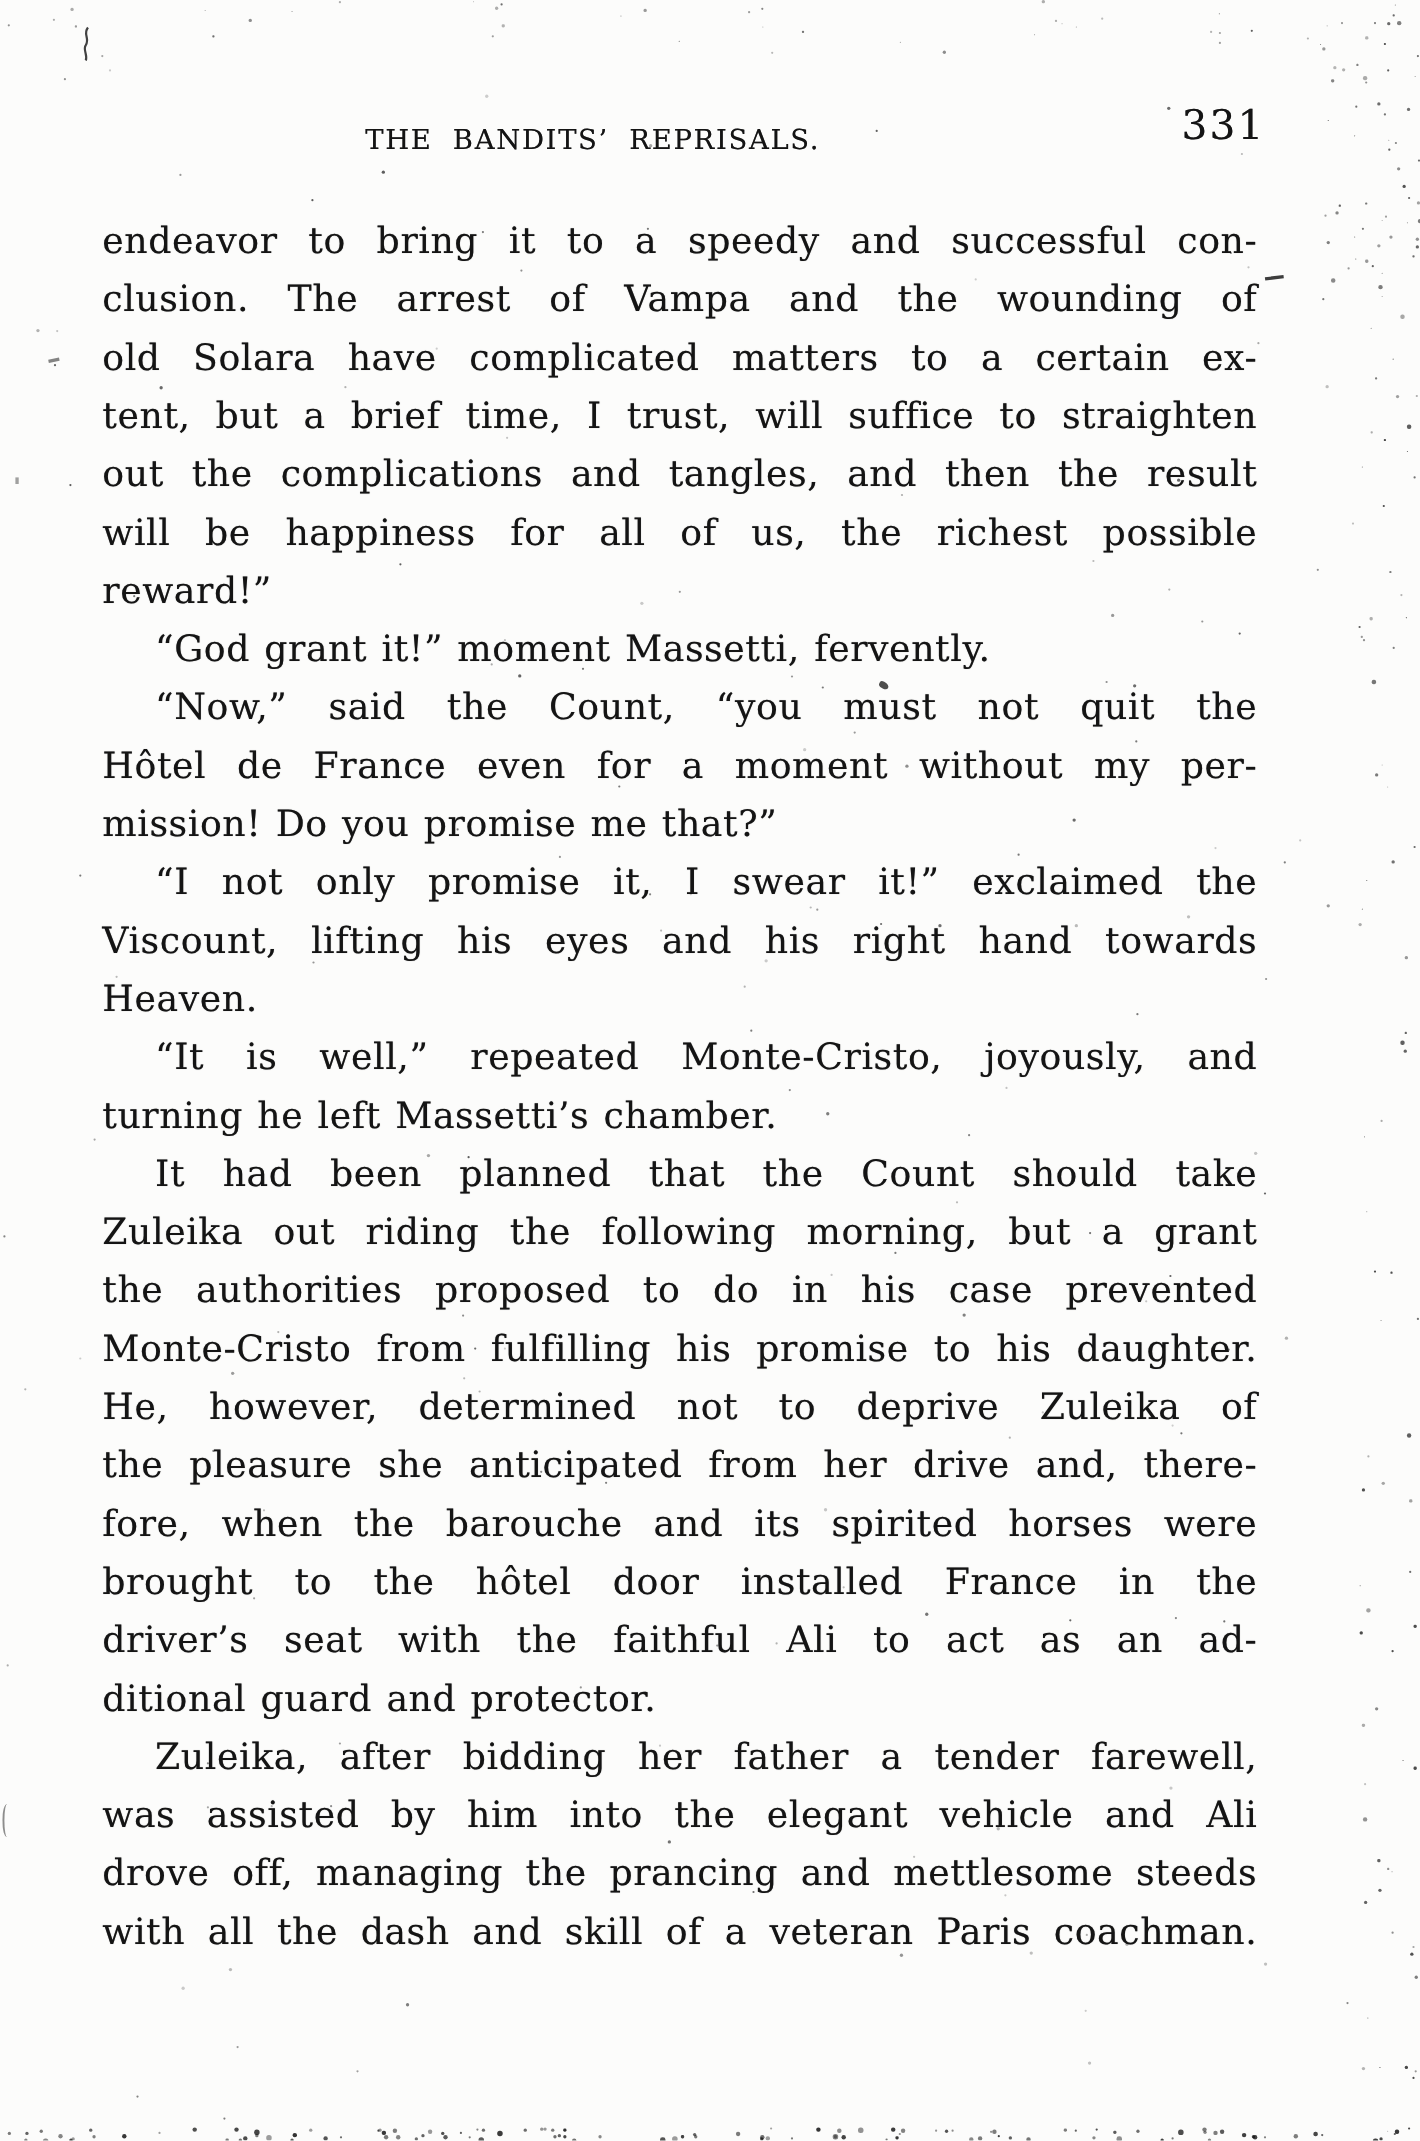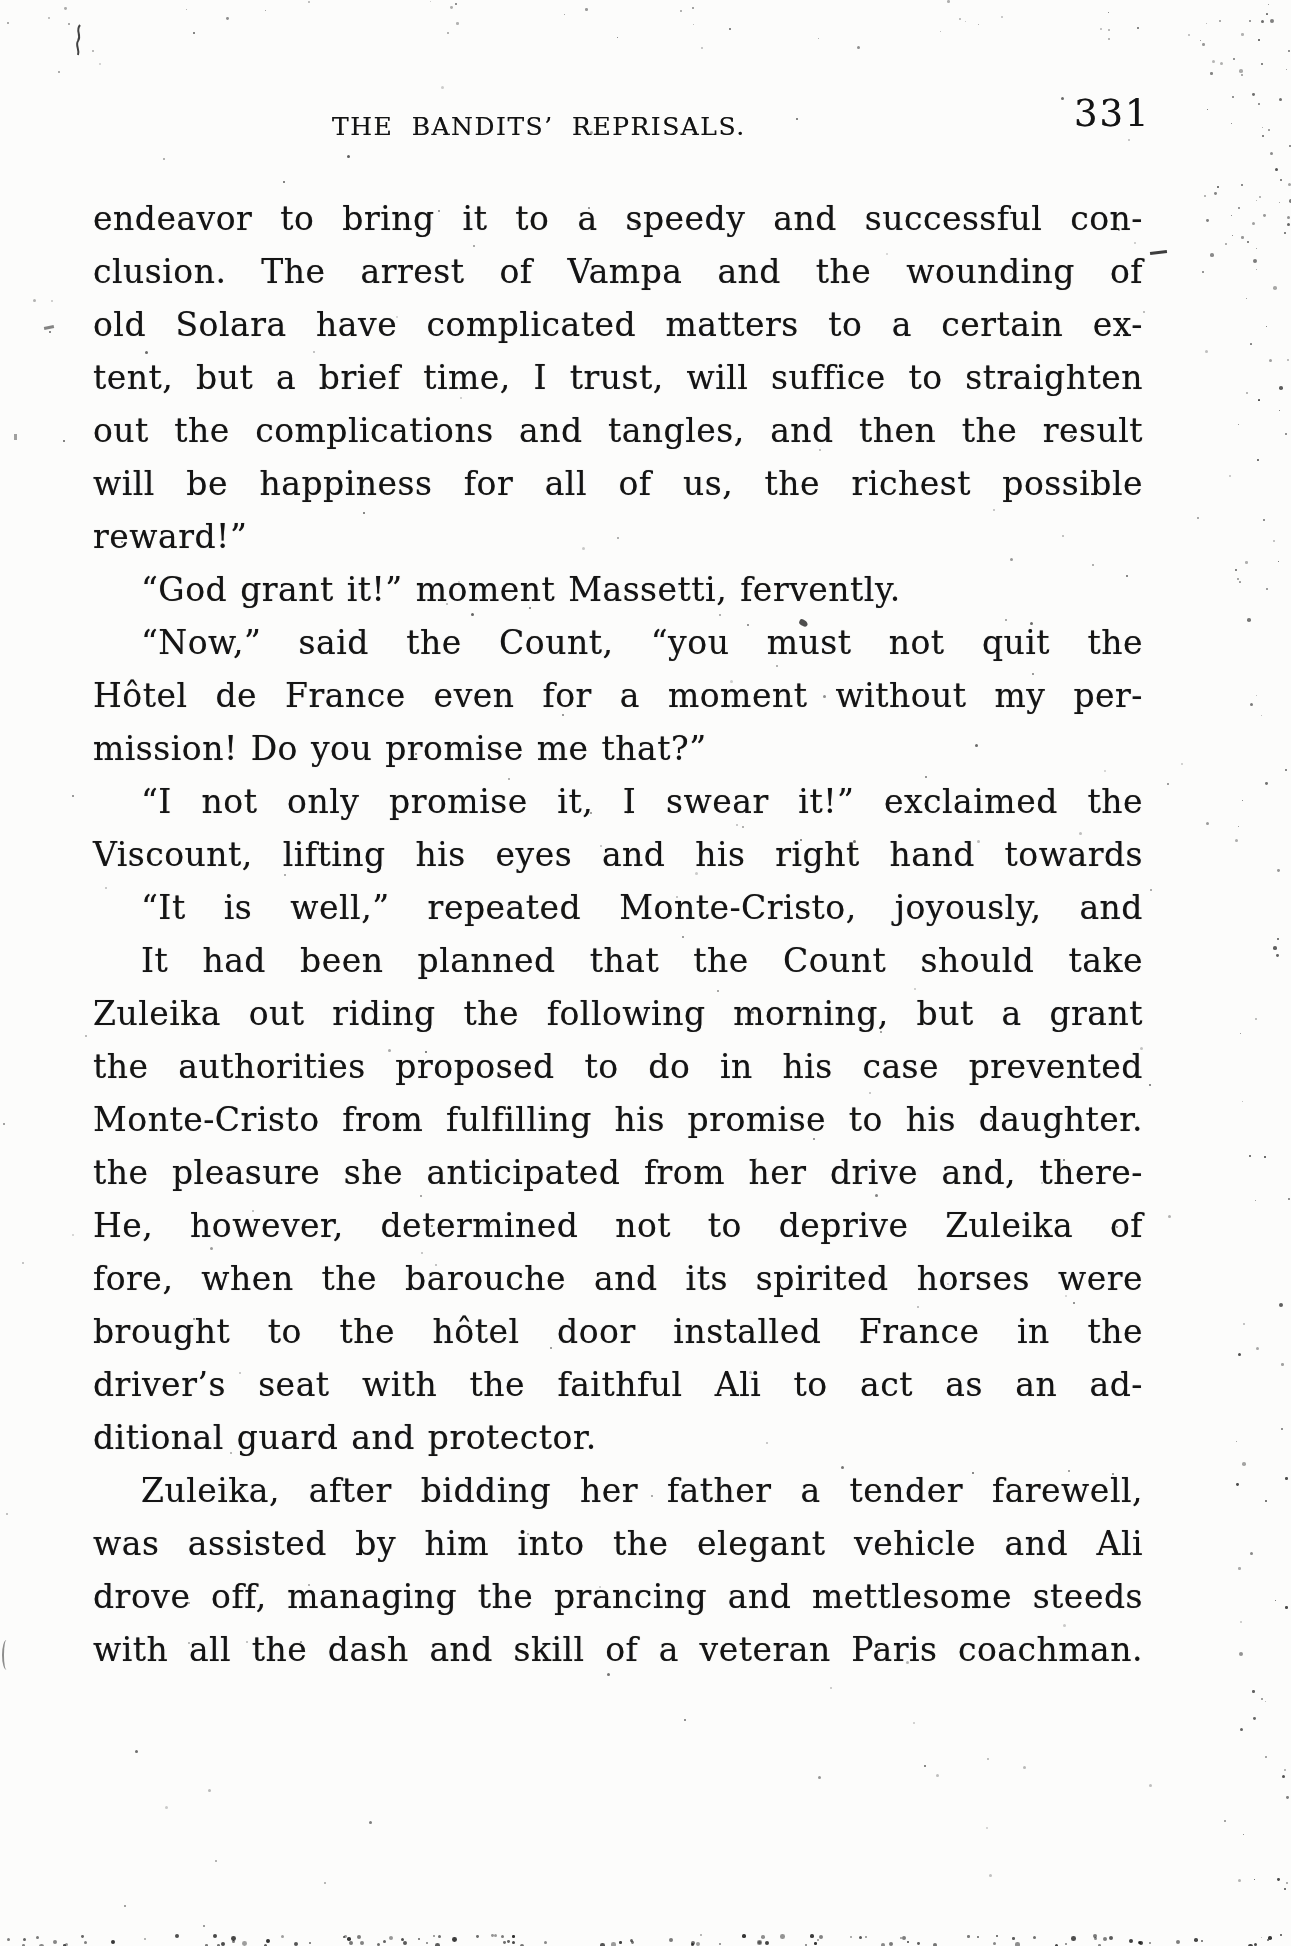--- a/index.html
+++ b/index.html
@@ -60,31 +60,33 @@
         <div class="line ind">“God grant it!” moment Massetti, fervently.</div>
       </div>
       <div class="para">
         <div class="line j ind">“Now,” said the Count, “you must not quit the</div>
         <div class="line j">Hôtel de France even for a moment without my per-</div>
         <div class="line">mission! Do you promise me that?”</div>
       </div>
       <div class="para">
         <div class="line j ind">“I not only promise it, I swear it!” exclaimed the</div>
         <div class="line j">Viscount, lifting his eyes and his right hand towards</div>
+        <div class="line">Heaven.</div>
       </div>
       <div class="para">
         <div class="line j ind">“It is well,” repeated Monte-Cristo, joyously, and</div>
+        <div class="line">turning he left Massetti’s chamber.</div>
       </div>
       <div class="para">
         <div class="line j ind">It had been planned that the Count should take</div>
         <div class="line j">Zuleika out riding the following morning, but a grant</div>
         <div class="line j">the authorities proposed to do in his case prevented</div>
         <div class="line j">Monte-Cristo from fulfilling his promise to his daughter.</div>
+        <div class="line j">He, however, determined not to deprive Zuleika of</div>
         <div class="line j">the pleasure she anticipated from her drive and, there-</div>
-        <div class="line j">He, however, determined not to deprive Zuleika of</div>
         <div class="line j">fore, when the barouche and its spirited horses were</div>
         <div class="line j">brought to the hôtel door installed France in the</div>
         <div class="line j">driver’s seat with the faithful Ali to act as an ad-</div>
         <div class="line">ditional guard and protector.</div>
       </div>
       <div class="para">
         <div class="line j ind">Zuleika, after bidding her father a tender farewell,</div>
         <div class="line j">was assisted by him into the elegant vehicle and Ali</div>
         <div class="line j">drove off, managing the prancing and mettlesome steeds</div>
         <div class="line j">with all the dash and skill of a veteran Paris coachman.</div>

